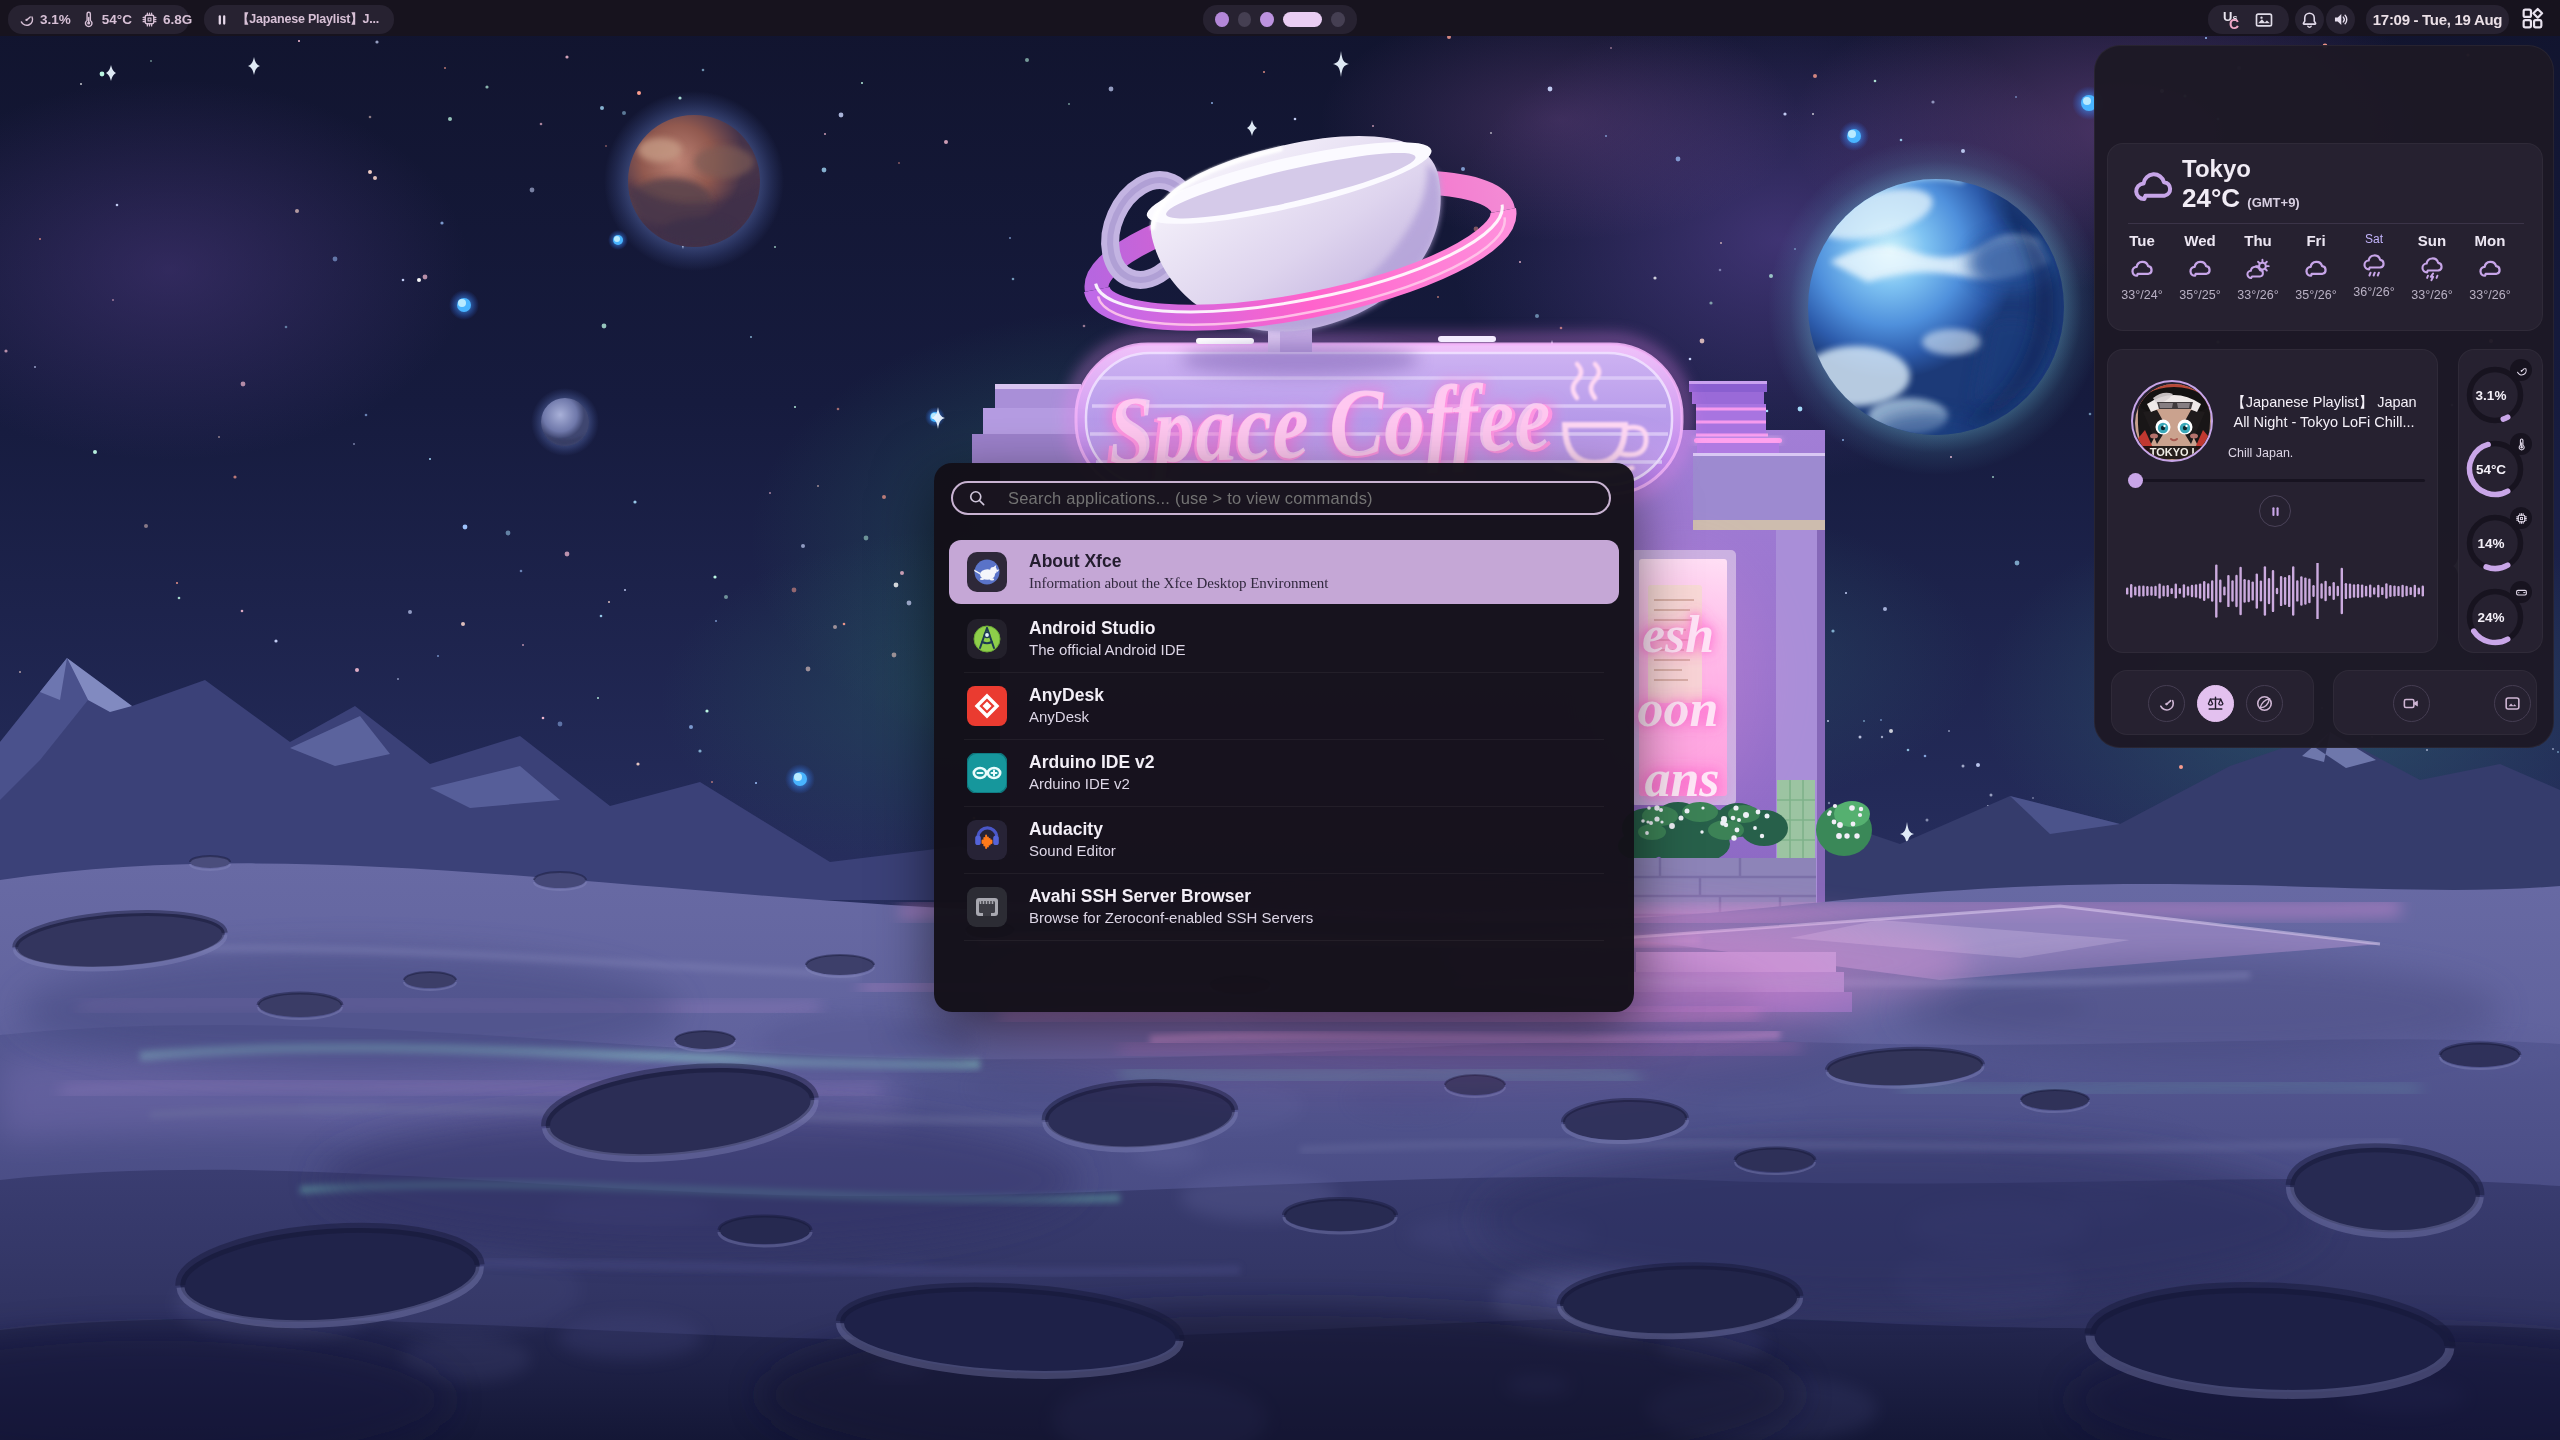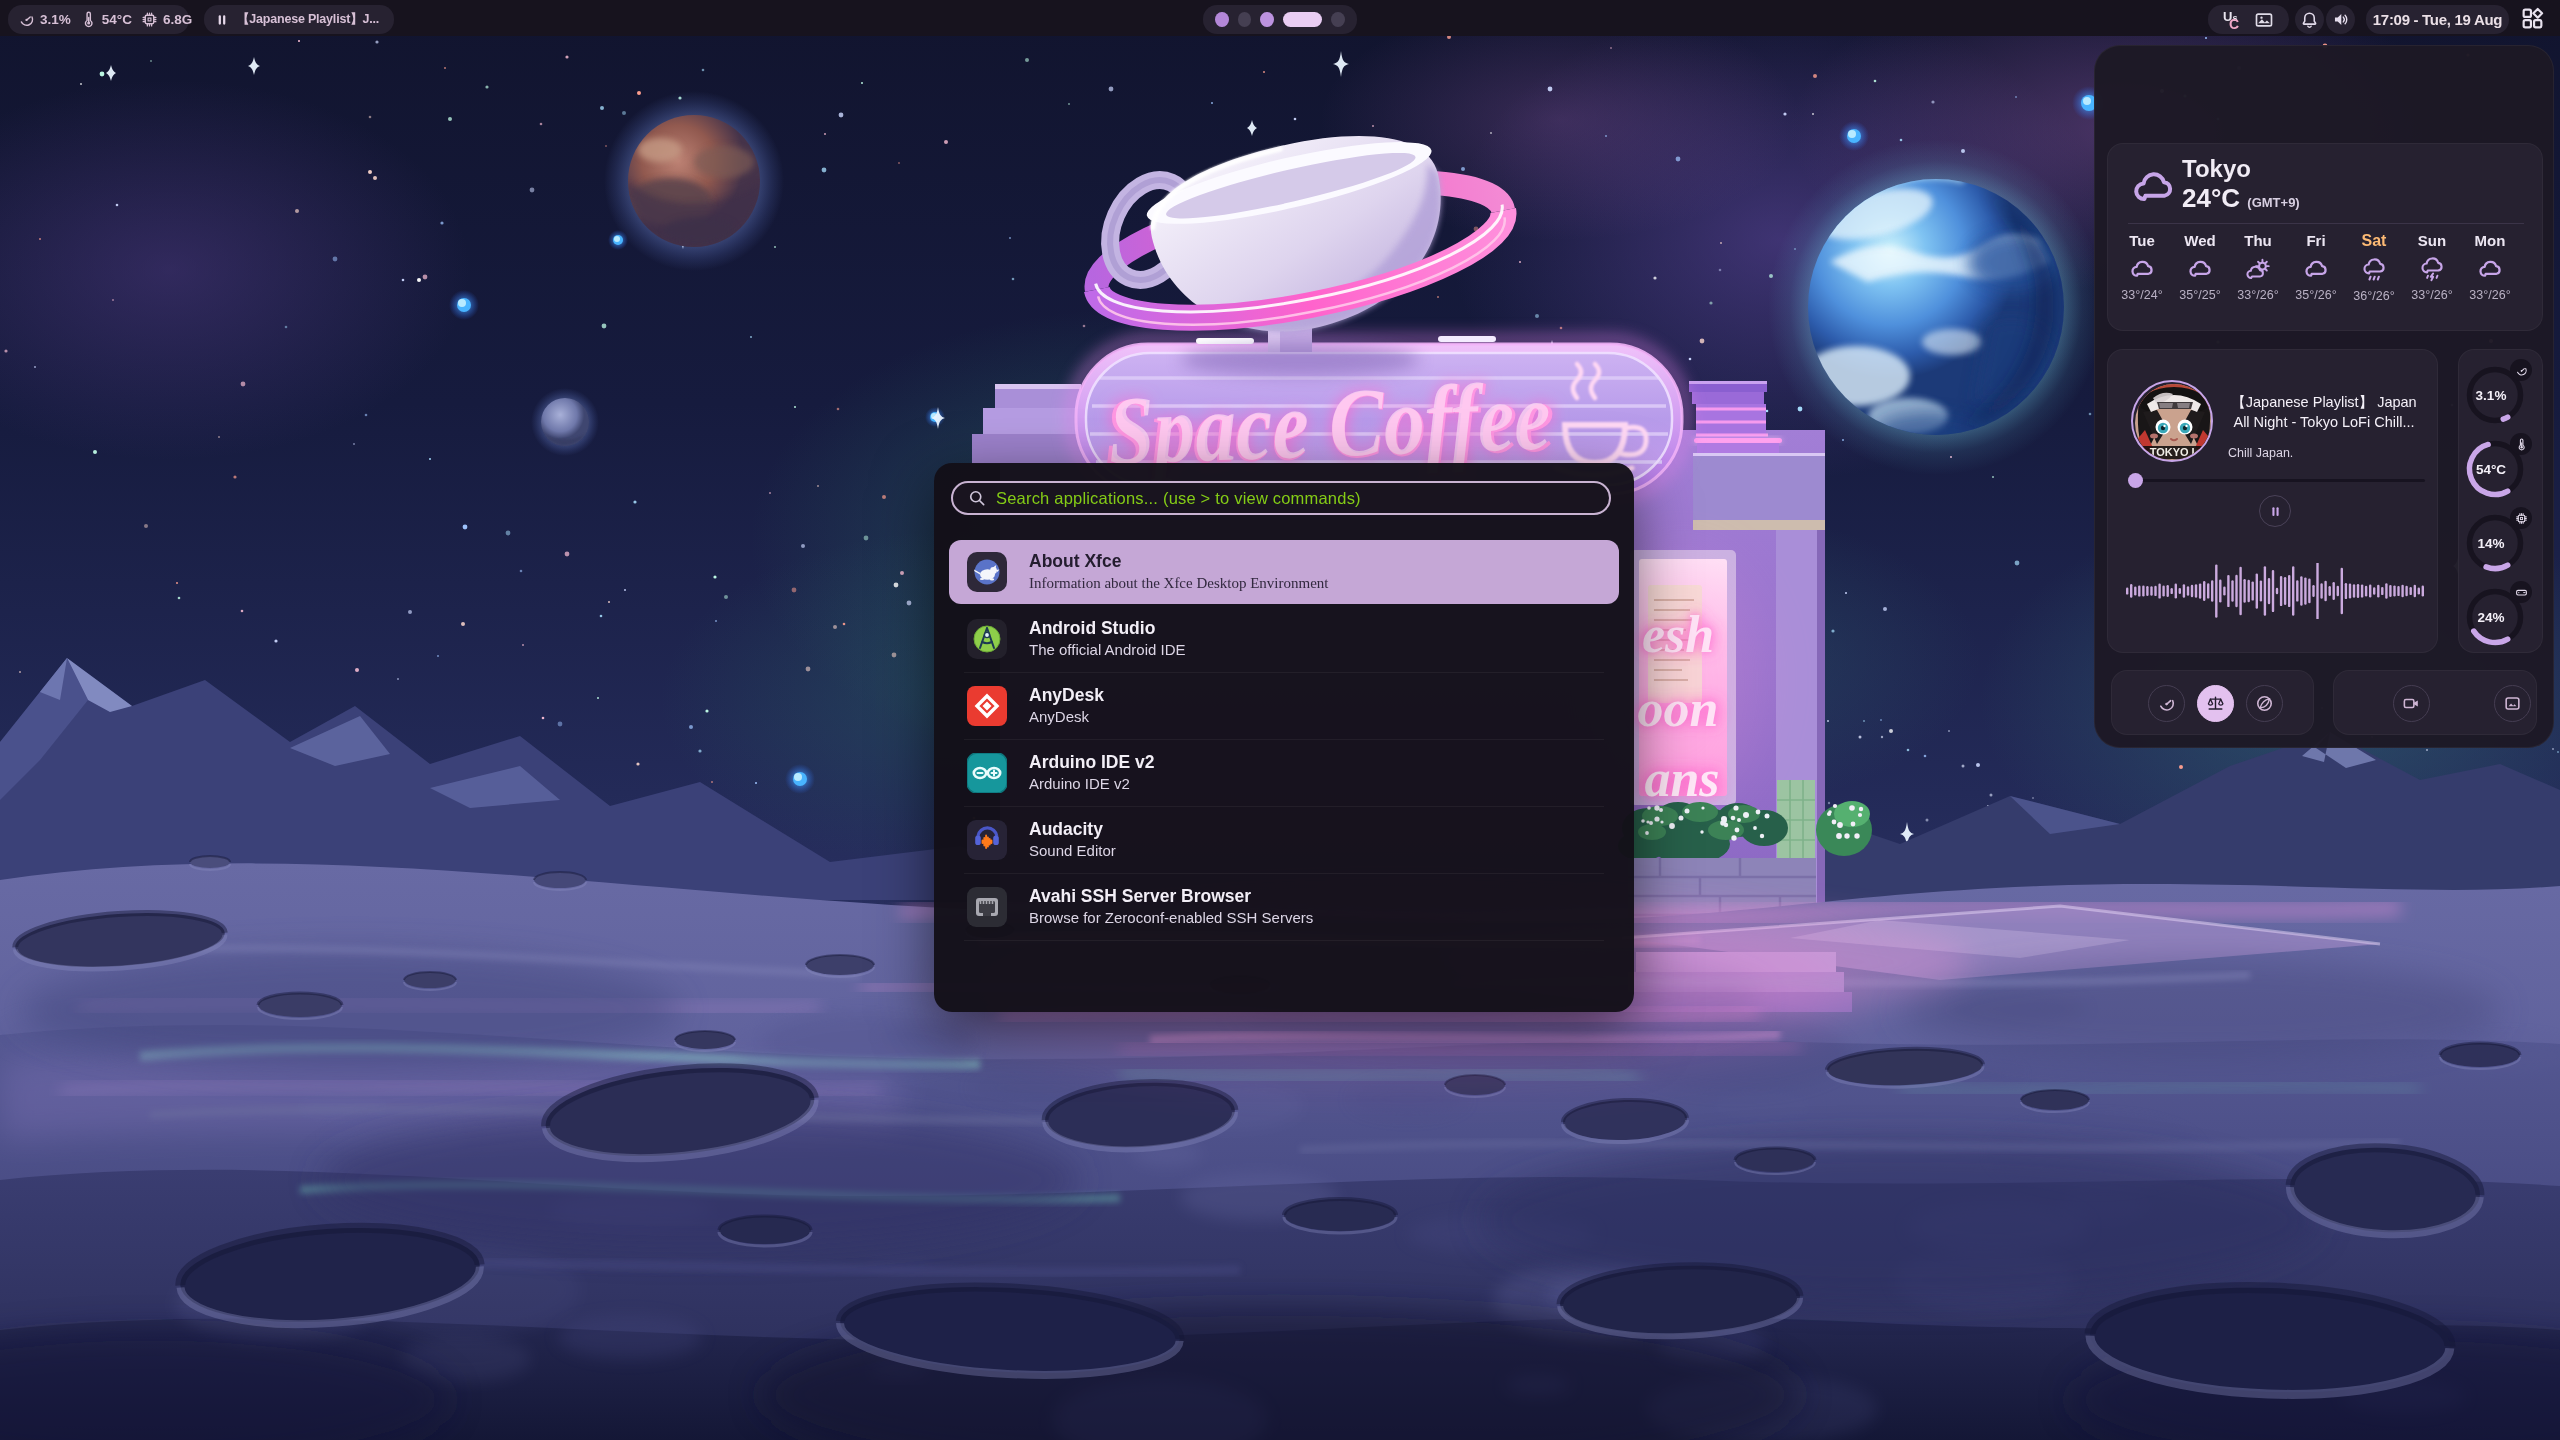--- a/index.html
+++ b/index.html
@@ -5,21 +5,21 @@
 html,body { width:2560px; height:1440px; overflow:hidden; background:#0e1330; font-family:"Liberation Sans", sans-serif; }
 #wp { position:absolute; left:0; top:0; }
 .topbar { position:absolute; left:0; top:0; width:2560px; height:36px; background:#17131e; }
 .pill { position:absolute; top:5px; height:29px; border-radius:14px; background:#272231; display:flex; align-items:center; padding:0 12px; }
 .picon { display:inline-flex; align-items:center; }
 .ptxt { color:#d7c0d6; font-size:13.5px; font-weight:bold; margin-left:5px; letter-spacing:0px; white-space:nowrap; }
 .wdot { display:inline-block; width:15px; height:15px; border-radius:50%; margin-right:9px; }
 .cbtn { position:absolute; top:5px; width:29px; height:29px; border-radius:50%; background:#272231; display:flex; align-items:center; justify-content:center; }
 .launcher { position:absolute; left:934px; top:463px; width:700px; height:549px; background:rgba(19,15,24,0.97); border-radius:18px; box-shadow:0 18px 60px rgba(0,0,0,0.55); }
 .searchbox { position:absolute; left:17px; top:18px; width:660px; height:34px; border-radius:17px; border:2px solid #c9b3d2; background:#19141f; display:flex; align-items:center; padding:0 14px; gap:9px; }
-.searchtxt { color:#84cc16; font-size:16.5px; letter-spacing:0.2px; }
+.searchtxt { color:#737373; font-size:16.5px; letter-spacing:0.2px;margin-left:12px; }
 .lrow { position:absolute; left:15px; width:670px; height:64px; border-radius:12px; display:flex; align-items:center; padding:0 10px; }
 .lrow.sel { background:#c5a7d6; }
 .lsep { position:absolute; left:30px; width:640px; height:1px; background:rgba(255,255,255,0.05); }
 .licon { width:40px; height:40px; flex:0 0 40px; margin-left:8px; }
 .ltxt { margin-left:22px; }
 .lt1 { font-size:17.5px; font-weight:bold; color:#f2eef6; line-height:21px; }
 .lt2 { font-size:15px; color:#ddd6e6; line-height:20px; margin-top:1px; }
 .lrow.sel .lt1 { color:#241d2f; }
 .lrow.sel .lt2 { color:#32293f;font-family:Liberation Serif, serif; }
 .sidebar { position:absolute; left:2094px; top:45px; width:460px; height:703px; background:rgba(29,25,37,0.97); border-radius:26px; border:1px solid rgba(255,255,255,0.05); }
@@ -1079,21 +1079,21 @@
 <div style="margin-top:4px;font-size:12.5px;color:#b9b1c4;white-space:nowrap;">33°/26°</div>
 </div>
       <div style="position:absolute;left:182px;top:88px;width:52px;text-align:center;">
 <div style="font-size:15px;font-weight:bold;color:#ece6f2;">Fri</div>
 <div style="margin-top:7px;height:28px;"><svg width="27" height="27" viewBox="0 0 24 24" style="">
             <path d="M7.2 17.5 a 3.9 3.9 0 0 1 -0.4 -7.8 a 5.2 5.2 0 0 1 10.2 -0.6 a 3.4 3.4 0 0 1 0.4 6.7 q -0.3 0.1 -0.7 0.1 h -9 Z" fill="none" stroke="#c7a5e8" stroke-width="2.0" stroke-linejoin="round"></path>
           </svg></div>
 <div style="margin-top:4px;font-size:12.5px;color:#b9b1c4;white-space:nowrap;">35°/26°</div>
 </div>
       <div style="position:absolute;left:240px;top:88px;width:52px;text-align:center;">
-<div style="font-size:16px;font-weight:bold;color:#fdba74;">Sat</div>
+<div style="font-size:12px;font-weight:normal;color:#c4b5fd;">Sat</div>
 <div style="margin-top:7px;height:28px;"><svg width="27" height="27" viewBox="0 0 24 24" style="">
             <path d="M7.2 14.5 a 3.9 3.9 0 0 1 -0.4 -7.8 a 5.2 5.2 0 0 1 10.2 -0.6 a 3.4 3.4 0 0 1 0.4 6.7 q -0.3 0.1 -0.7 0.1 h -9 Z" fill="none" stroke="#c7a5e8" stroke-width="1.9" stroke-linejoin="round"></path>
             <path d="M8.5 17.5l-1 2.5 M12.2 17.5l-1 2.5 M15.9 17.5l-1 2.5" stroke="#c7a5e8" stroke-width="1.8" stroke-linecap="round"></path>
           </svg></div>
 <div style="margin-top:4px;font-size:12.5px;color:#b9b1c4;white-space:nowrap;">36°/26°</div>
 </div>
       <div style="position:absolute;left:298px;top:88px;width:52px;text-align:center;">
 <div style="font-size:15px;font-weight:bold;color:#ece6f2;">Sun</div>
 <div style="margin-top:7px;height:28px;"><svg width="27" height="27" viewBox="0 0 24 24" style="">
             <path d="M7.2 14.5 a 3.9 3.9 0 0 1 -0.4 -7.8 a 5.2 5.2 0 0 1 10.2 -0.6 a 3.4 3.4 0 0 1 0.4 6.7 q -0.3 0.1 -0.7 0.1 h -9 Z" fill="none" stroke="#c7a5e8" stroke-width="1.9" stroke-linejoin="round"></path>

